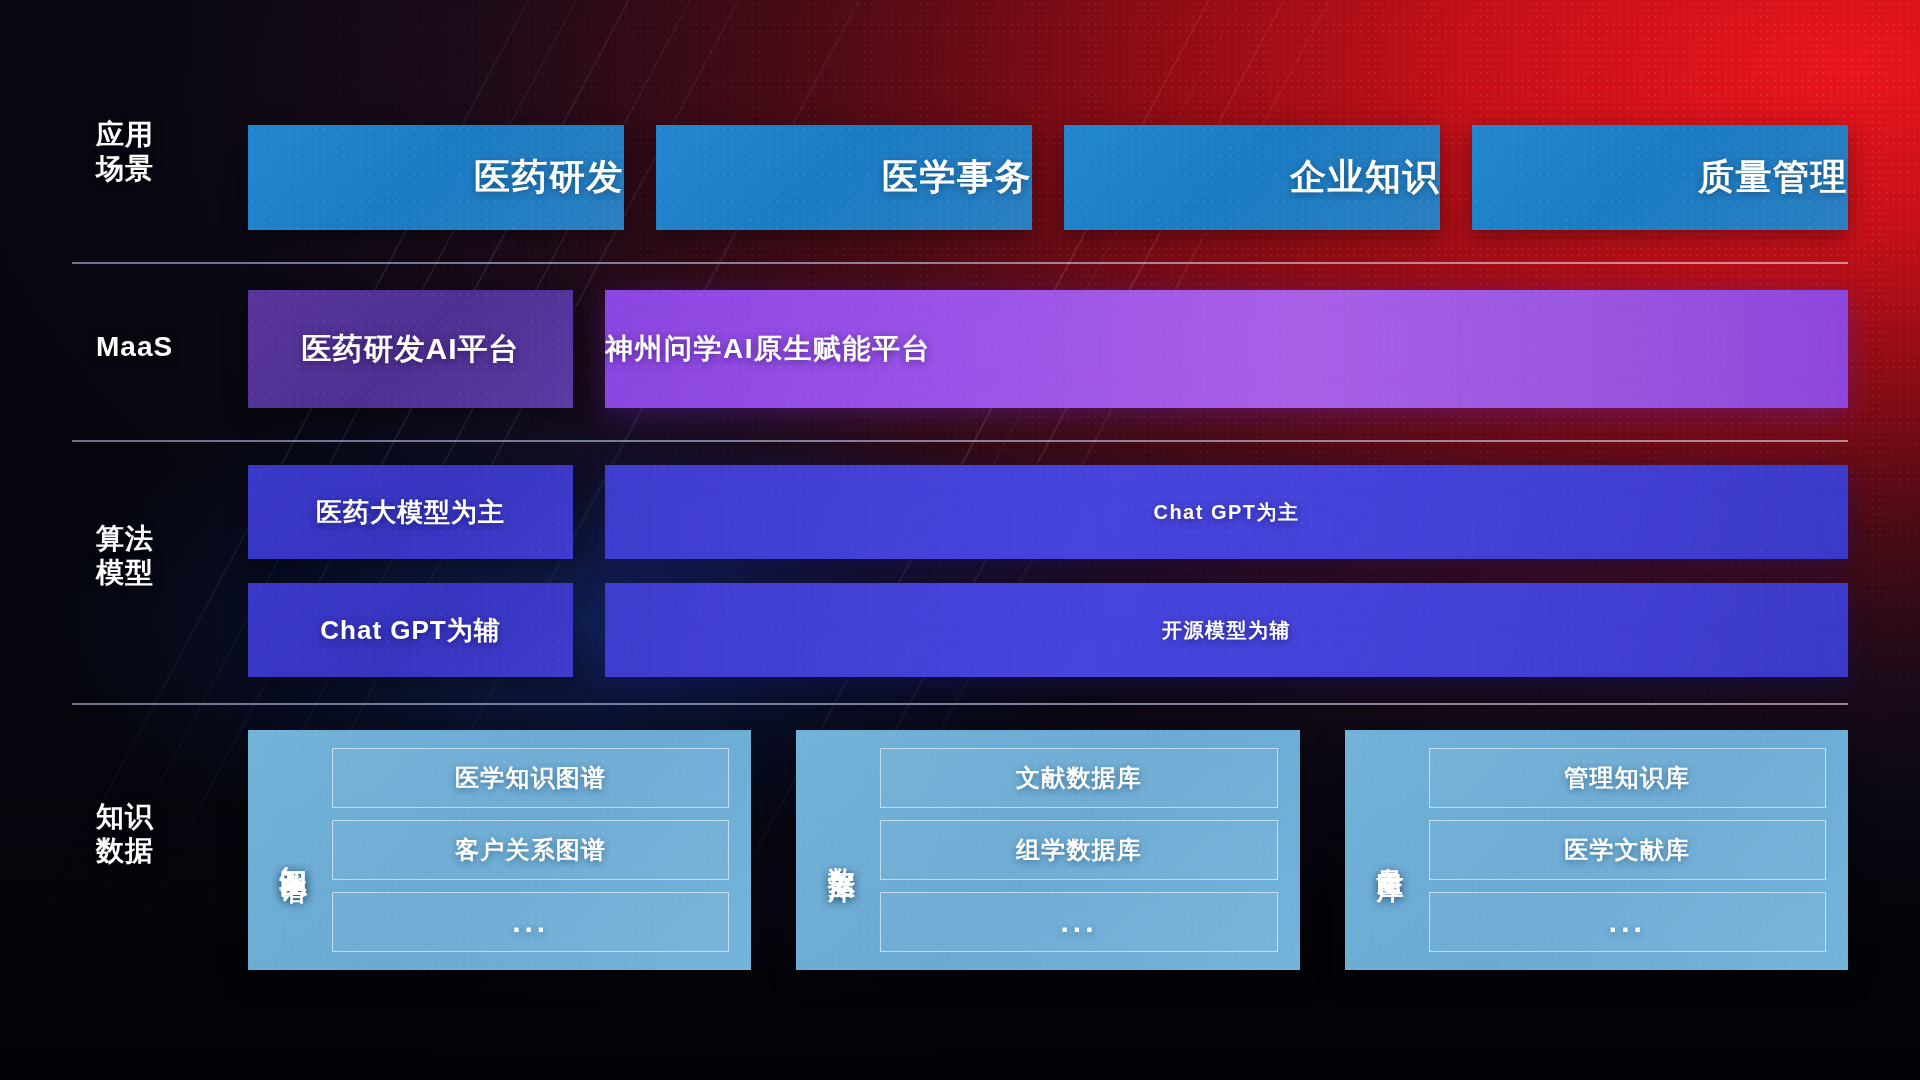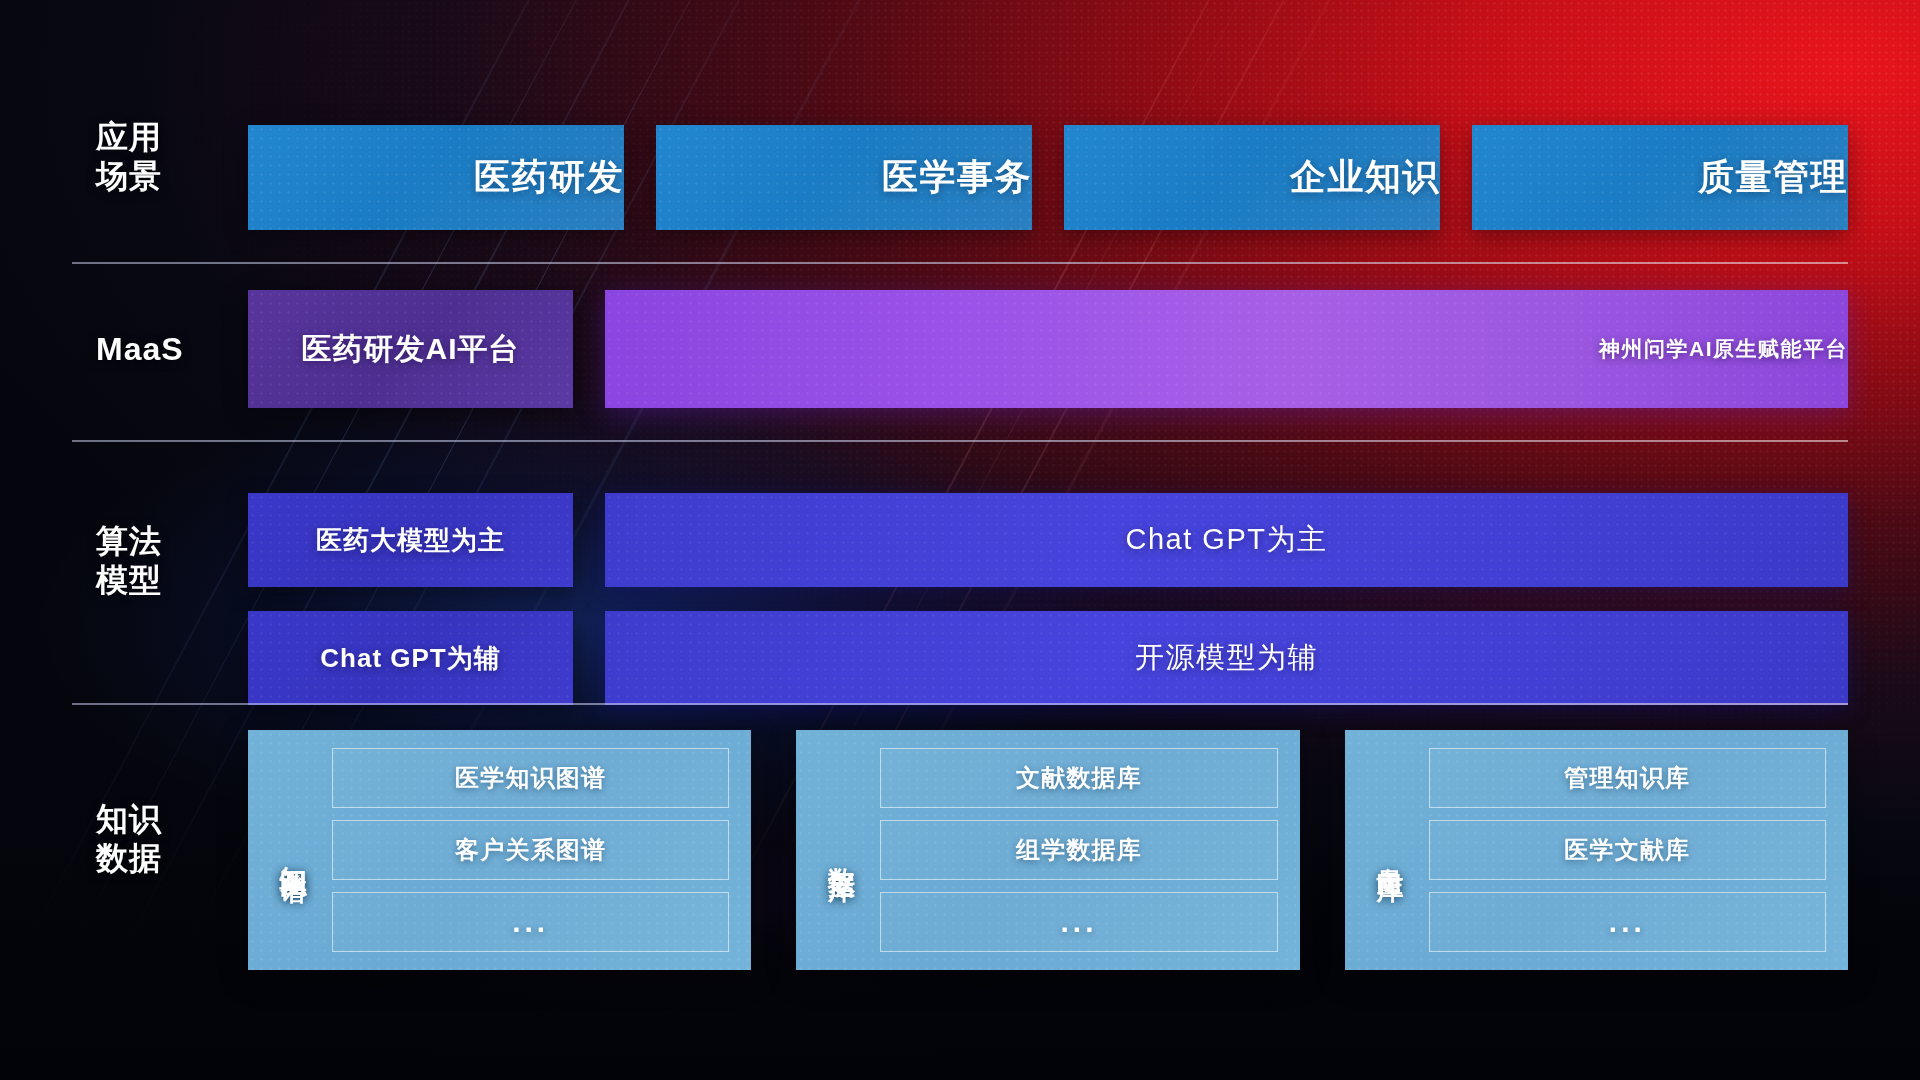--- a/index.html
+++ b/index.html
@@ -44,21 +44,21 @@
     background-image:radial-gradient(rgba(255,255,255,.16) 1px, transparent 1.2px);
     background-size:7px 7px;
     mask-image:radial-gradient(120% 90% at 92% 10%, #000 0%, rgba(0,0,0,.55) 40%, rgba(0,0,0,0) 72%);
     -webkit-mask-image:radial-gradient(120% 90% at 92% 10%, #000 0%, rgba(0,0,0,.55) 40%, rgba(0,0,0,0) 72%);
   }
 
   
   #stage { position:absolute; inset:0; z-index:2; }
   .rowlabel{
     position:absolute; left:96px; width:130px;
-    color:#fff; font-weight:700; font-size:32px; line-height:1.22;
+    color:#fff; font-weight:700; font-size:28px; line-height:1.22;
     letter-spacing:1px; text-align:left; white-space:pre-line;
     text-shadow:0 2px 10px rgba(0,0,0,.65);
   }
   .divider{
     position:absolute; left:72px; width:1776px; height:2px;
     background:linear-gradient(90deg, rgba(200,205,235,.75) 0%, rgba(205,210,240,.82) 55%, rgba(235,215,220,.85) 100%);
     opacity:.72;
   }
 
   
@@ -80,46 +80,46 @@
 
   
   #r2{ position:absolute; left:248px; top:290px; width:1600px; height:118px; display:flex; gap:32px; }
   .maas-left{
     width:325px; display:flex; align-items:center; justify-content:center;
     background:linear-gradient(135deg,#58359c 0%,#4e2f91 50%,#5b3aa4 100%);
     color:#fff; font-size:30px; font-weight:700; letter-spacing:1px;
     box-shadow:0 6px 22px rgba(0,0,0,.4); position:relative; overflow:hidden;
   }
   .maas-right{
-    flex:1; display:flex; align-items:center; justify-content:flex-end;
+    flex:1; display:flex; align-items:center; justify-content:flex-start;
     background:linear-gradient(90deg,#8b45e0 0%,#9a52e8 28%,#a85fe6 55%,#9b57e0 78%,#8c46db 100%);
-    color:#fff; font-size:21px; font-weight:700; letter-spacing:1.5px;
+    color:#fff; font-size:28px; font-weight:700; letter-spacing:1.5px;
     box-shadow:0 6px 26px rgba(90,30,170,.45); position:relative; overflow:hidden;
   }
   .maas-left::after,.maas-right::after{
     content:""; position:absolute; inset:0; opacity:.3;
     background-image:radial-gradient(rgba(255,255,255,.2) 1px, transparent 1.2px);
     background-size:9px 9px;
   }
   .maas-left span,.maas-right span{ position:relative; z-index:2; text-shadow:0 2px 9px rgba(20,0,50,.5); }
 
   
   #r3{ position:absolute; left:248px; top:465px; width:1600px; height:212px;
-       display:flex; flex-direction:column; gap:24px;margin-top:28px; }
+       display:flex; flex-direction:column; gap:24px; }
   .algo-line{ display:flex; gap:32px; flex:1; }
   .algo-left{
     width:325px; display:flex; align-items:center; justify-content:center;
     background:linear-gradient(135deg,#3a38c9 0%,#3734c0 50%,#3f3cce 100%);
     color:#fff; font-size:26px; font-weight:700; letter-spacing:1px;
     box-shadow:0 6px 20px rgba(0,0,0,.4); position:relative; overflow:hidden;
   }
   .algo-right{
     flex:1; display:flex; align-items:center; justify-content:center;
     background:linear-gradient(110deg,#3e3ccd 0%,#4744dd 40%,#4340d6 70%,#3b39c8 100%);
-    color:#fff; font-size:29px; font-weight:400; letter-spacing:1.5px;
+    color:#fff; font-size:20px; font-weight:700; letter-spacing:1.5px;
     box-shadow:0 6px 22px rgba(20,20,120,.42); position:relative; overflow:hidden;
   }
   .algo-left::after,.algo-right::after{
     content:""; position:absolute; inset:0; opacity:.28;
     background-image:radial-gradient(rgba(255,255,255,.2) 1px, transparent 1.2px);
     background-size:9px 9px;
   }
   .algo-left span,.algo-right span{ position:relative; z-index:2; text-shadow:0 2px 9px rgba(0,0,50,.5); }
 
   

